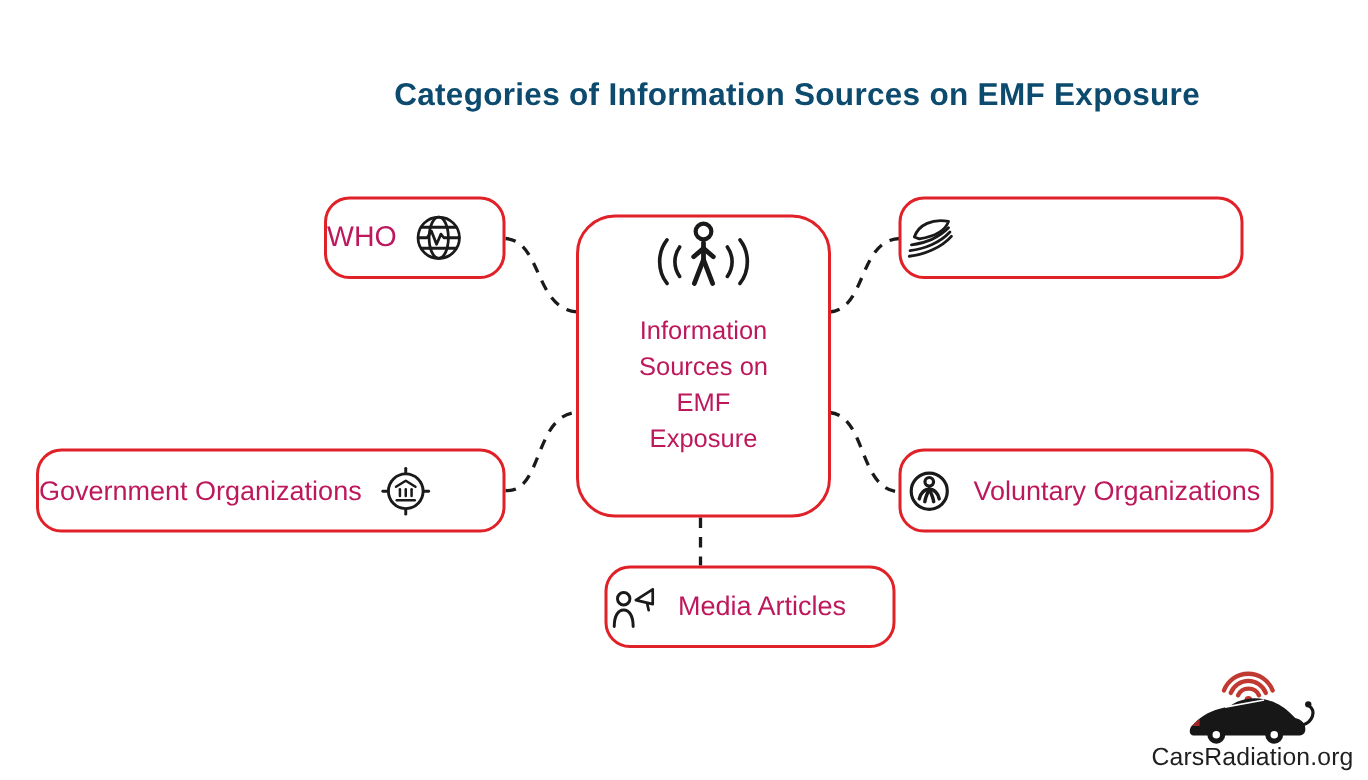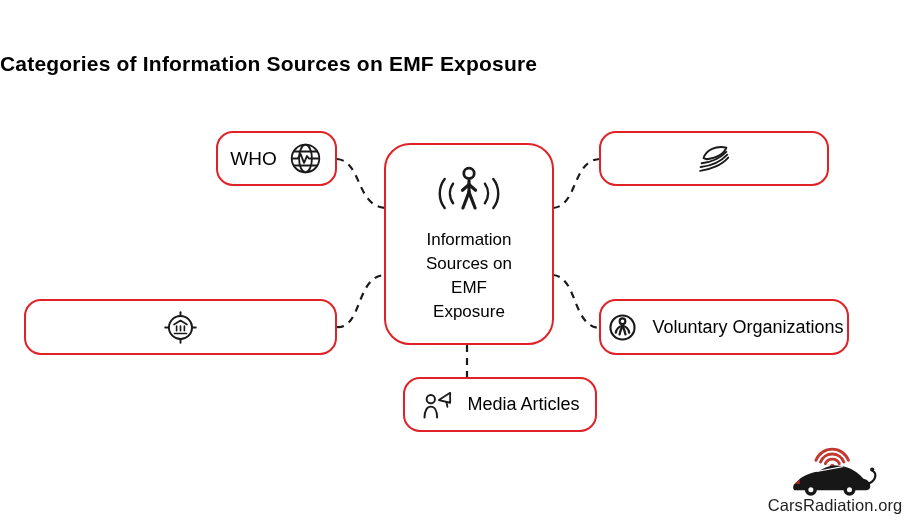--- a/index.html
+++ b/index.html
@@ -3,29 +3,29 @@
 <meta charset="utf-8">
 <style>
   html,body{margin:0;padding:0;}
   body{
     width:912px;height:520px;position:relative;overflow:hidden;
     background:#ffffff;color:#212121;
     font-family:"Liberation Sans", sans-serif;
   }
   .title{
     position:absolute;left:0;top:52px;width:800px;
-    text-align:left;font-size:21px;font-weight:700;color:#000000;
+    text-align:right;font-size:21px;font-weight:700;color:#0c4a6e;
     letter-spacing:.2px;
   }
   svg.connectors{position:absolute;left:0;top:0;width:912px;height:520px;pointer-events:none;}
   .node{
     position:absolute;box-sizing:border-box;background:#fff;
     border:2.5px solid #e02128;border-radius:17px;
-    display:flex;align-items:center;justify-content:center;gap:11px;
-    font-size:18px;color:#000000;white-space:nowrap;
+    display:flex;align-items:center;justify-content:flex-start;gap:11px;
+    font-size:18px;color:#be185d;white-space:nowrap;
   }
   .node .nlabel{pointer-events:none;}
   .central{
     left:384px;top:143px;width:170px;height:202px;
     border-radius:26px;flex-direction:column;gap:6px;white-space:normal;
   }
   .central .nlabel{
     text-align:center;font-size:17px;line-height:1.42;width:106px;
   }
   .who{left:216px;top:131px;width:121px;height:55px;font-size:19px;}
@@ -91,20 +91,21 @@
     <svg width="38" height="35" viewBox="0 0 40 36" fill="none" stroke="#1a1a1a" stroke-linecap="round" stroke-linejoin="round" stroke-width="2">
       <path d="M9,17.5 C12,8.5 22,4.5 33,6.5 C31,12.5 23.5,17 12.5,18.8 Z"></path>
       <path d="M7,23 C16,22 26,18 33,11"></path>
       <path d="M6,27 C16,26 27,21.5 34,14"></path>
       <path d="M5.5,31 C15.5,30 28,25 35,17"></path>
     </svg>
   </span>
 </div>
 
 <div class="node government">
+  <span class="nlabel">Government Organizations</span>
   <span class="icon">
     <svg width="37" height="37" viewBox="0 0 40 40" fill="none" stroke="#1a1a1a" stroke-linecap="round" stroke-linejoin="round">
       <circle cx="20" cy="20" r="12.5" stroke-width="2.1"></circle>
       <path stroke-width="2.1" d="M3.5,20 L7,20"></path>
       <path stroke-width="2.1" d="M33,20 L36.5,20"></path>
       <path stroke-width="2.1" d="M20,3.5 L20,7"></path>
       <path stroke-width="2.1" d="M20,33 L20,36.5"></path>
       <path stroke-width="1.8" d="M13.5,26.5 L26.5,26.5"></path>
       <path stroke-width="1.8" d="M15.8,23.5 L15.8,18.5"></path>
       <path stroke-width="1.8" d="M20,23.5 L20,18.5"></path>

